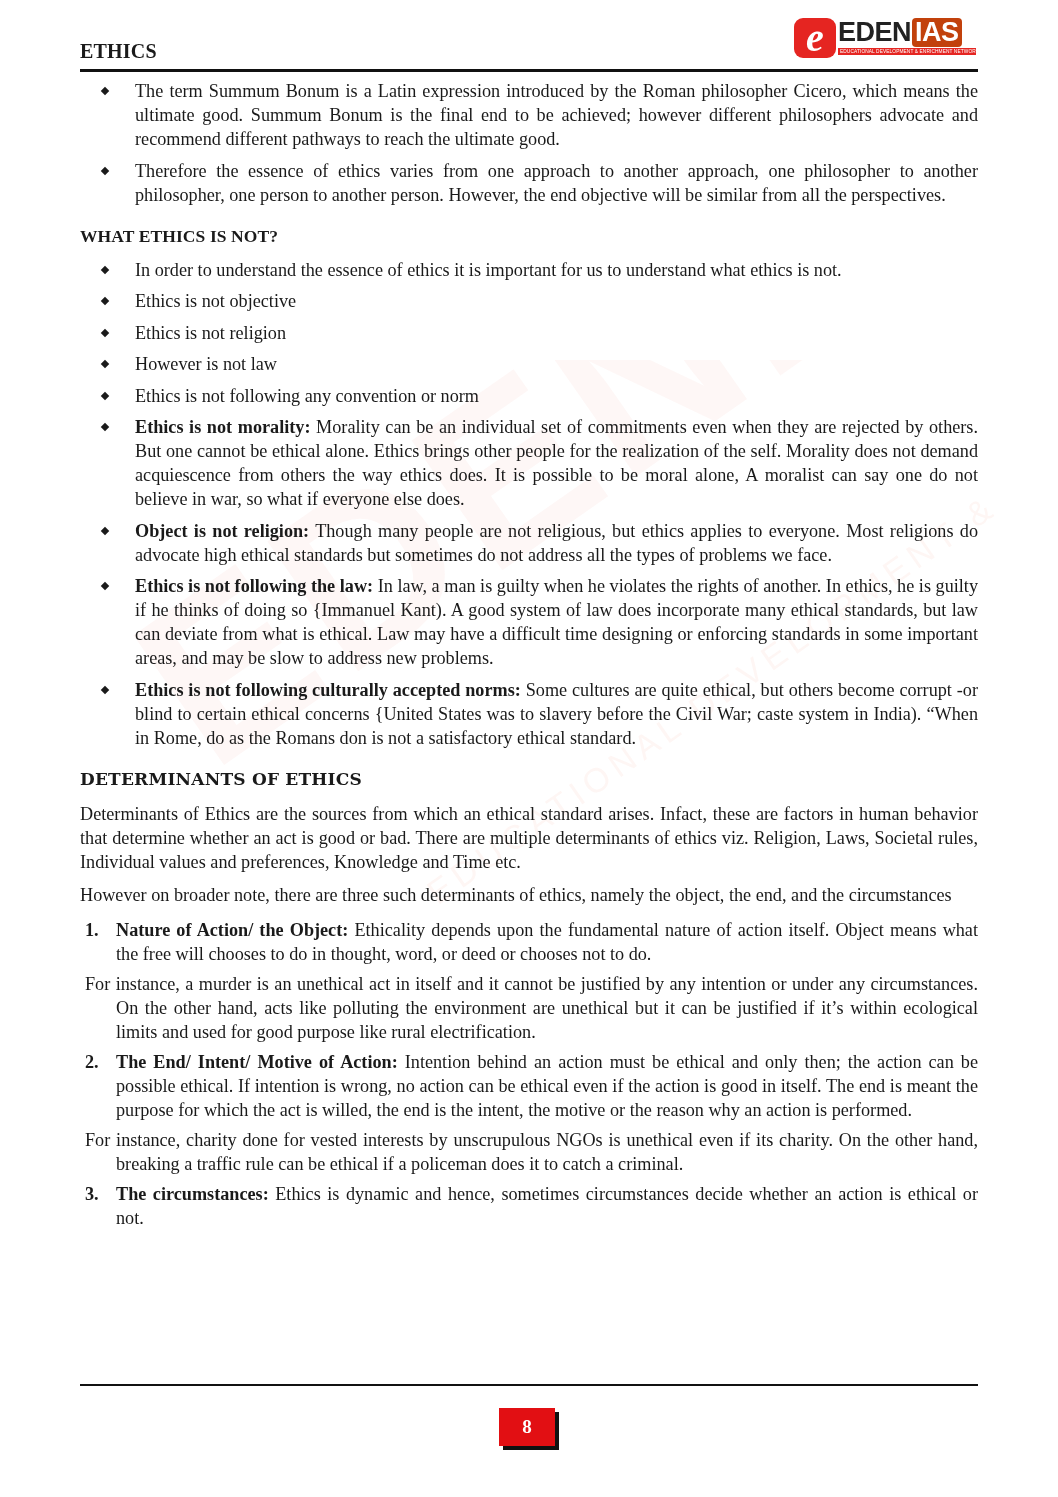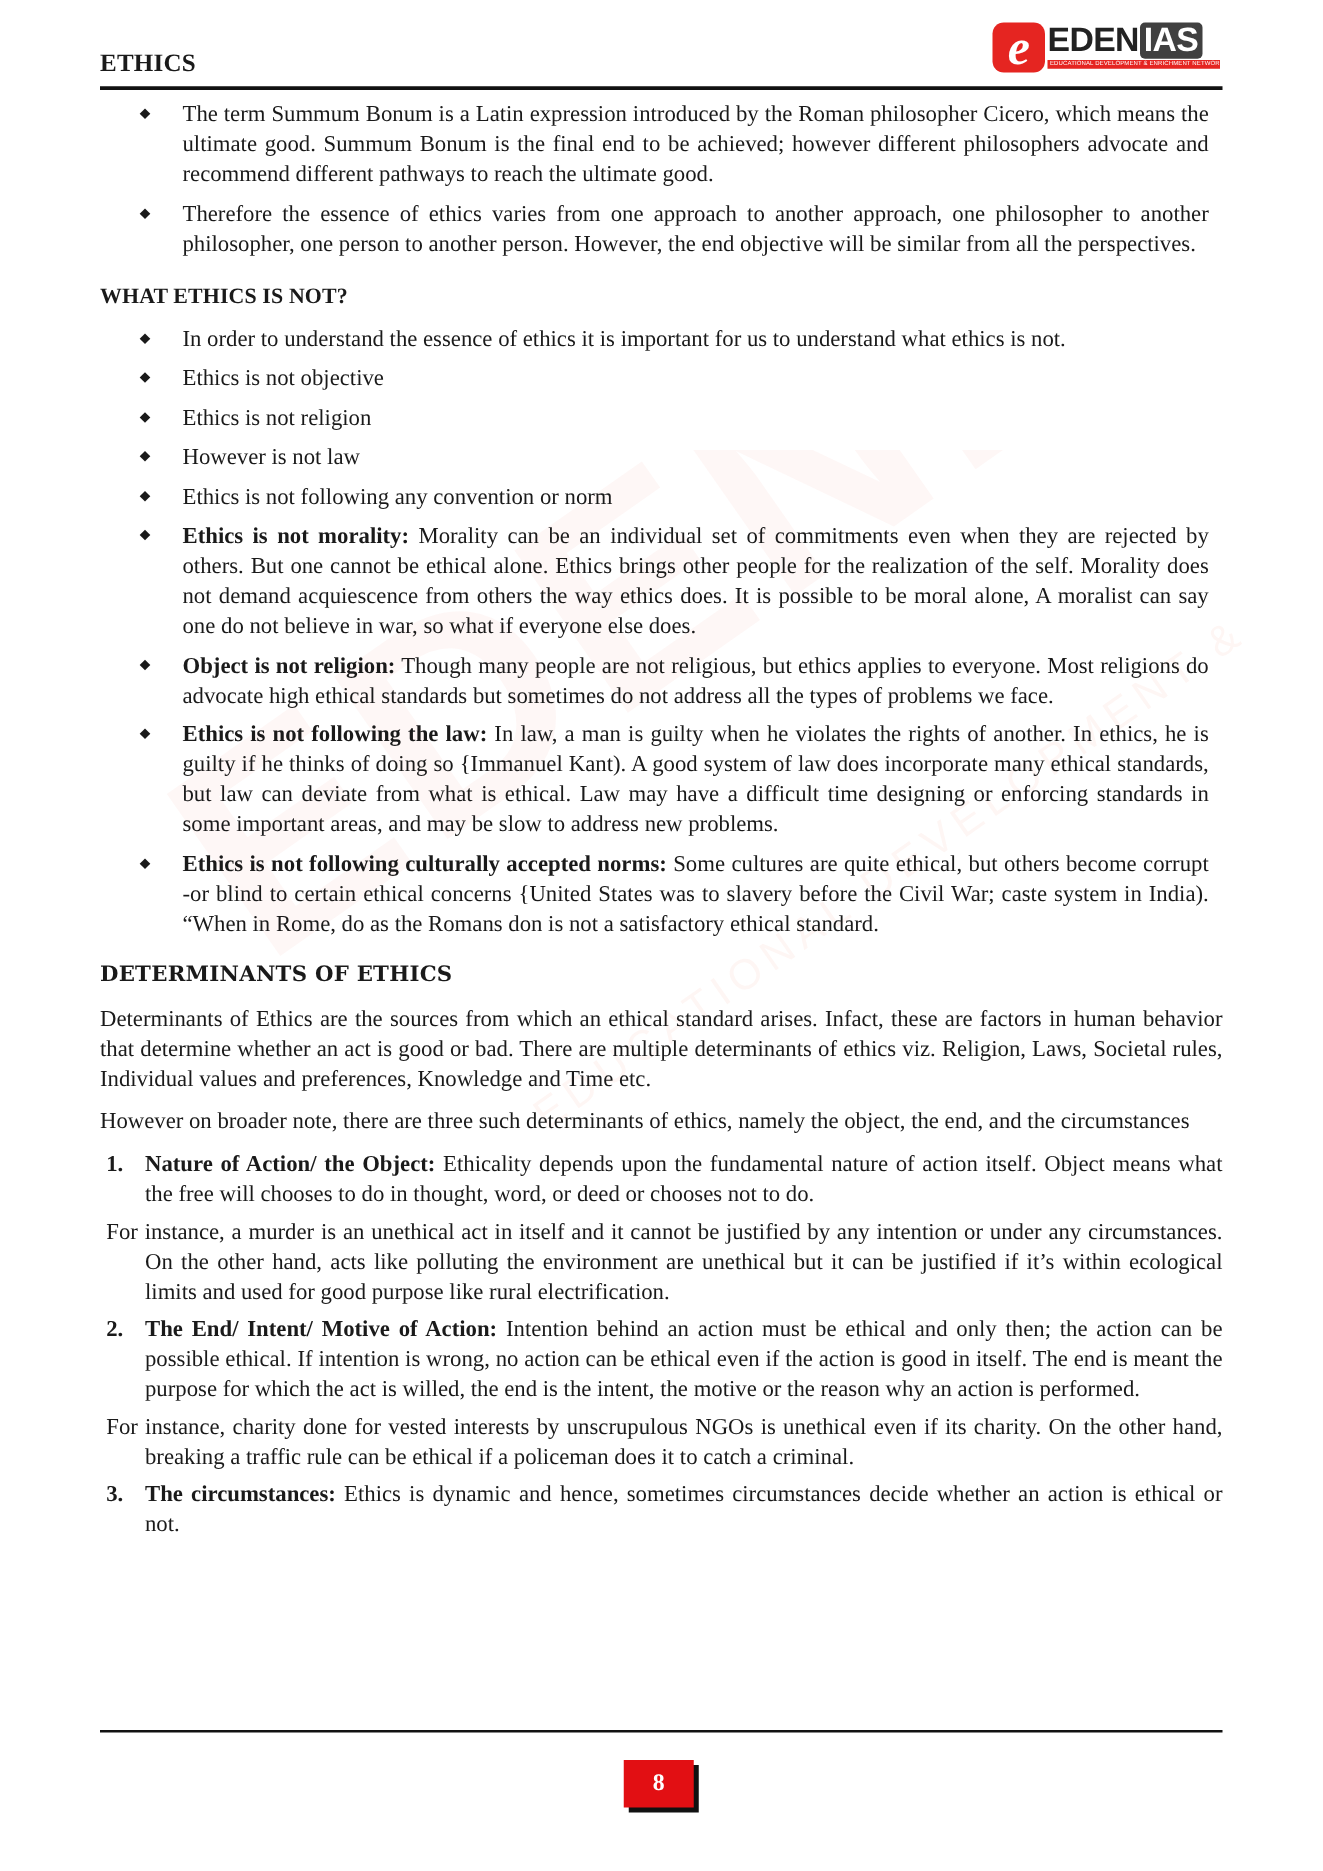--- a/index.html
+++ b/index.html
@@ -47,33 +47,33 @@
     font-weight: bold; font-size: 40px; line-height: 1;
   }
   .logo .brand { display: flex; flex-direction: column; margin-left: 2px; }
   .logo .brand-row { display: flex; align-items: center; height: 29px; }
   .logo .eden {
     font-family: "Liberation Sans", sans-serif; font-weight: bold; font-size: 27px;
     color: #222; letter-spacing: -0.5px; line-height: 29px;
   }
   .logo .ias {
     font-family: "Liberation Sans", sans-serif; font-weight: bold; font-size: 27px;
-    color: #fff; background: #404040; padding: 0 3px; border-radius: 4px;
+    color: #fff; background: #c2410c; padding: 0 3px; border-radius: 4px;
     line-height: 29px; margin-left: 1px; letter-spacing: -0.5px;
   }
   .logo .tagline {
     background: #e52521; color: #fff; font-family: "Liberation Sans", sans-serif;
     font-size: 4.8px; letter-spacing: 0.1px; padding: 1px 2px; margin-top: 1px;
     white-space: nowrap; width: 134px; overflow: hidden;
   }
   .content {
     position: absolute; left: 80px; top: 73px; width: 898px; z-index: 1;
     font-size: 18.2px; line-height: 24px;
   }
-  .bullets { list-style: none; margin: 11px; padding: 0; }
+  .bullets { list-style: none; margin: 0; padding: 0; }
   .bullets li {
     position: relative; padding-left: 55px; margin-bottom: 7.5px;
     text-align: justify;
   }
   .bullets li .bullet-icon {
     position: absolute; left: 22px; top: 9px; width: 6px; height: 6px;
     background: #1a1a1a; transform: rotate(45deg);
   }
   .b { font-weight: bold; }
   .sec-head {

